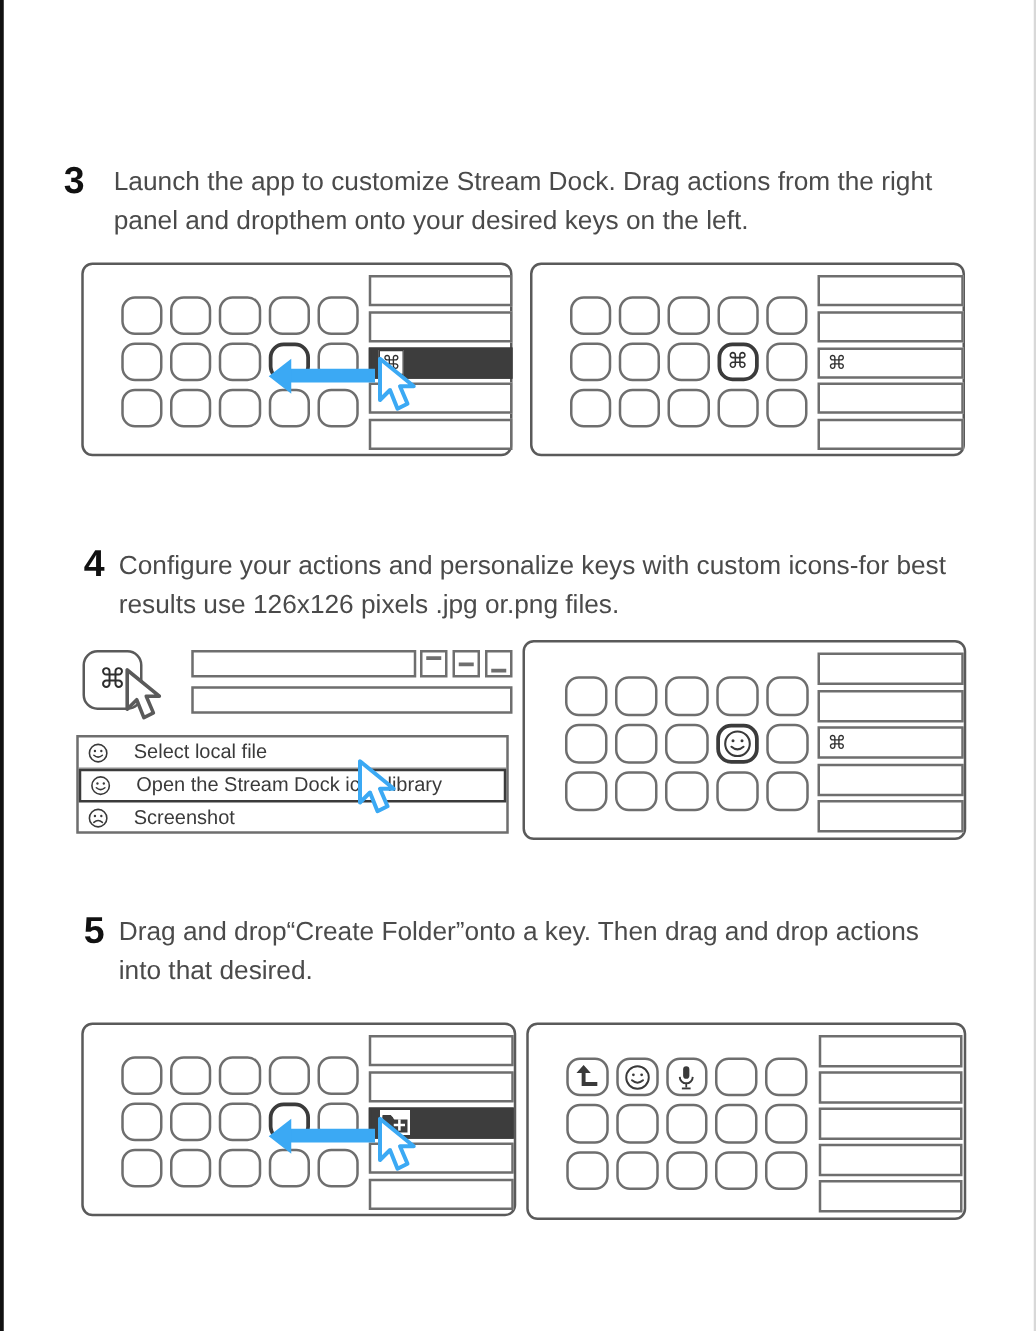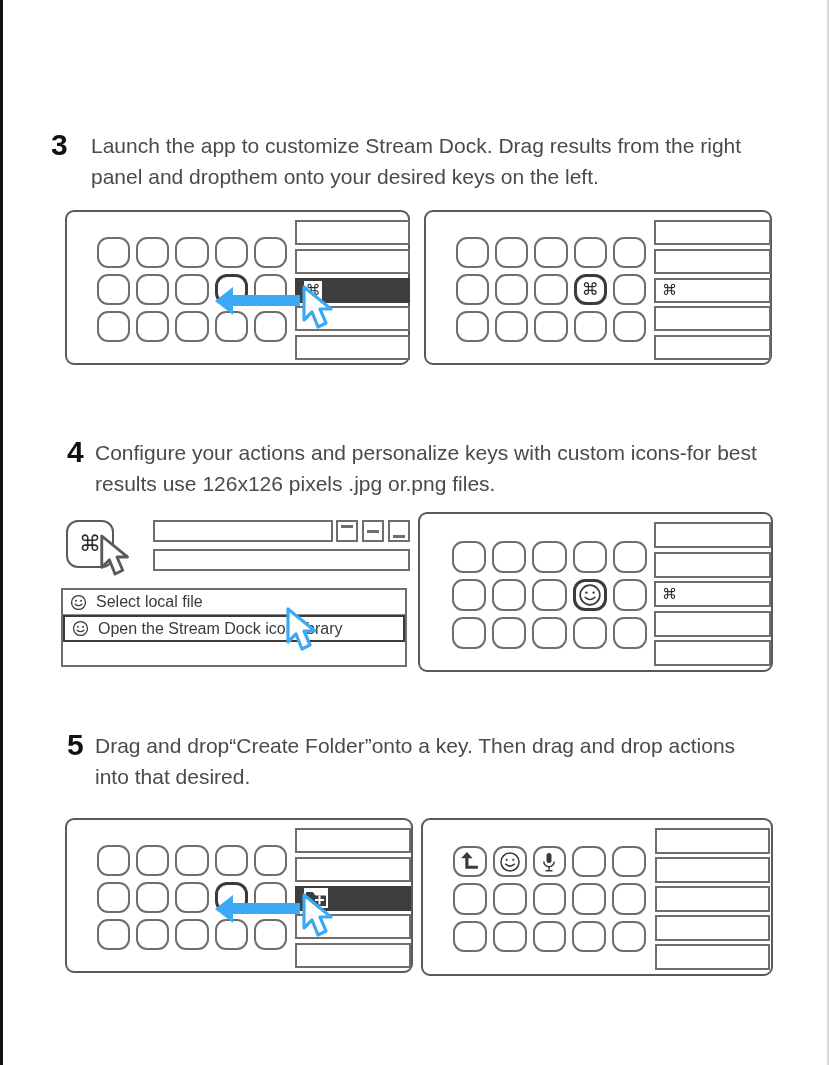--- a/index.html
+++ b/index.html
@@ -202,33 +202,33 @@
     font-size: 16px;
     color: #3a3a3a;
     border-bottom: 1px solid #8e8e8e;
     font-family: "Liberation Sans", sans-serif;
   }
   .mrow:last-child { border-bottom: none; }
   .mrow.hl {
     border: 2.5px solid #3b3b3b;
     height: 27px;
   }
-  .mrow .mlabel { margin-left: 9px; }
+  .mrow .mlabel { margin-left: 20px; }
   .face { flex: 0 0 auto; }
 </style>
 </head>
 <body>
 
 <div class="page">
 
 
   <div class="step" style="top:130px;">
     <div class="step-head" style="margin-left:48px; margin-right:45px;">
       <div class="step-num" style="width:40px;">3</div>
-      <div class="step-text">Launch the app to customize Stream Dock. Drag results from the right panel and dropthem onto your desired keys on the left.</div>
+      <div class="step-text">Launch the app to customize Stream Dock. Drag actions from the right panel and dropthem onto your desired keys on the left.</div>
     </div>
   </div>
 
   <div class="device" style="left:62px; top:210px; width:345px; height:155px;">
     <div class="keygrid" style="left:30px; top:25px; width:190px; height:105px;">
       <div class="key"></div>
       <div class="key"></div>
       <div class="key"></div>
       <div class="key"></div>
       <div class="key"></div>
@@ -337,20 +337,29 @@
       </div>
       <div class="mrow hl">
         <svg class="face" width="17" height="17" viewBox="0 0 20 20">
           <circle cx="10" cy="10" r="8.2" fill="none" stroke="#3a3a3a" stroke-width="1.5"></circle>
           <circle cx="7" cy="8" r="1.1" fill="#3a3a3a"></circle>
           <circle cx="13" cy="8" r="1.1" fill="#3a3a3a"></circle>
           <path d="M6 12 Q10 15.5 14 12" fill="none" stroke="#3a3a3a" stroke-width="1.5" stroke-linecap="round"></path>
         </svg>
         <span class="mlabel">Open the Stream Dock icon library</span>
       </div>
+      <div class="mrow">
+        <svg class="face" width="17" height="17" viewBox="0 0 20 20">
+          <circle cx="10" cy="10" r="8.2" fill="none" stroke="#3a3a3a" stroke-width="1.5"></circle>
+          <circle cx="7" cy="8" r="1.1" fill="#3a3a3a"></circle>
+          <circle cx="13" cy="8" r="1.1" fill="#3a3a3a"></circle>
+          <path d="M6 14 Q10 10.5 14 14" fill="none" stroke="#3a3a3a" stroke-width="1.5" stroke-linecap="round"></path>
+        </svg>
+        <span class="mlabel">Screenshot</span>
+      </div>
     </div>
 
     <svg class="cursor" style="left:222px; top:94px;" width="42" height="48" viewBox="0 0 42 48">
       <path d="M5 3 L5 36 L13 28 L19 43 L27 39 L21 25 L32 25 Z" fill="#ffffff" stroke="#3ba9f4" stroke-width="3.2" stroke-linejoin="round"></path>
     </svg>
   </div>
 
   <div class="device" style="left:415px; top:512px; width:355px; height:160px;">
     <div class="keygrid" style="left:32px; top:27px; width:195px; height:108px;">
       <div class="key"></div>

